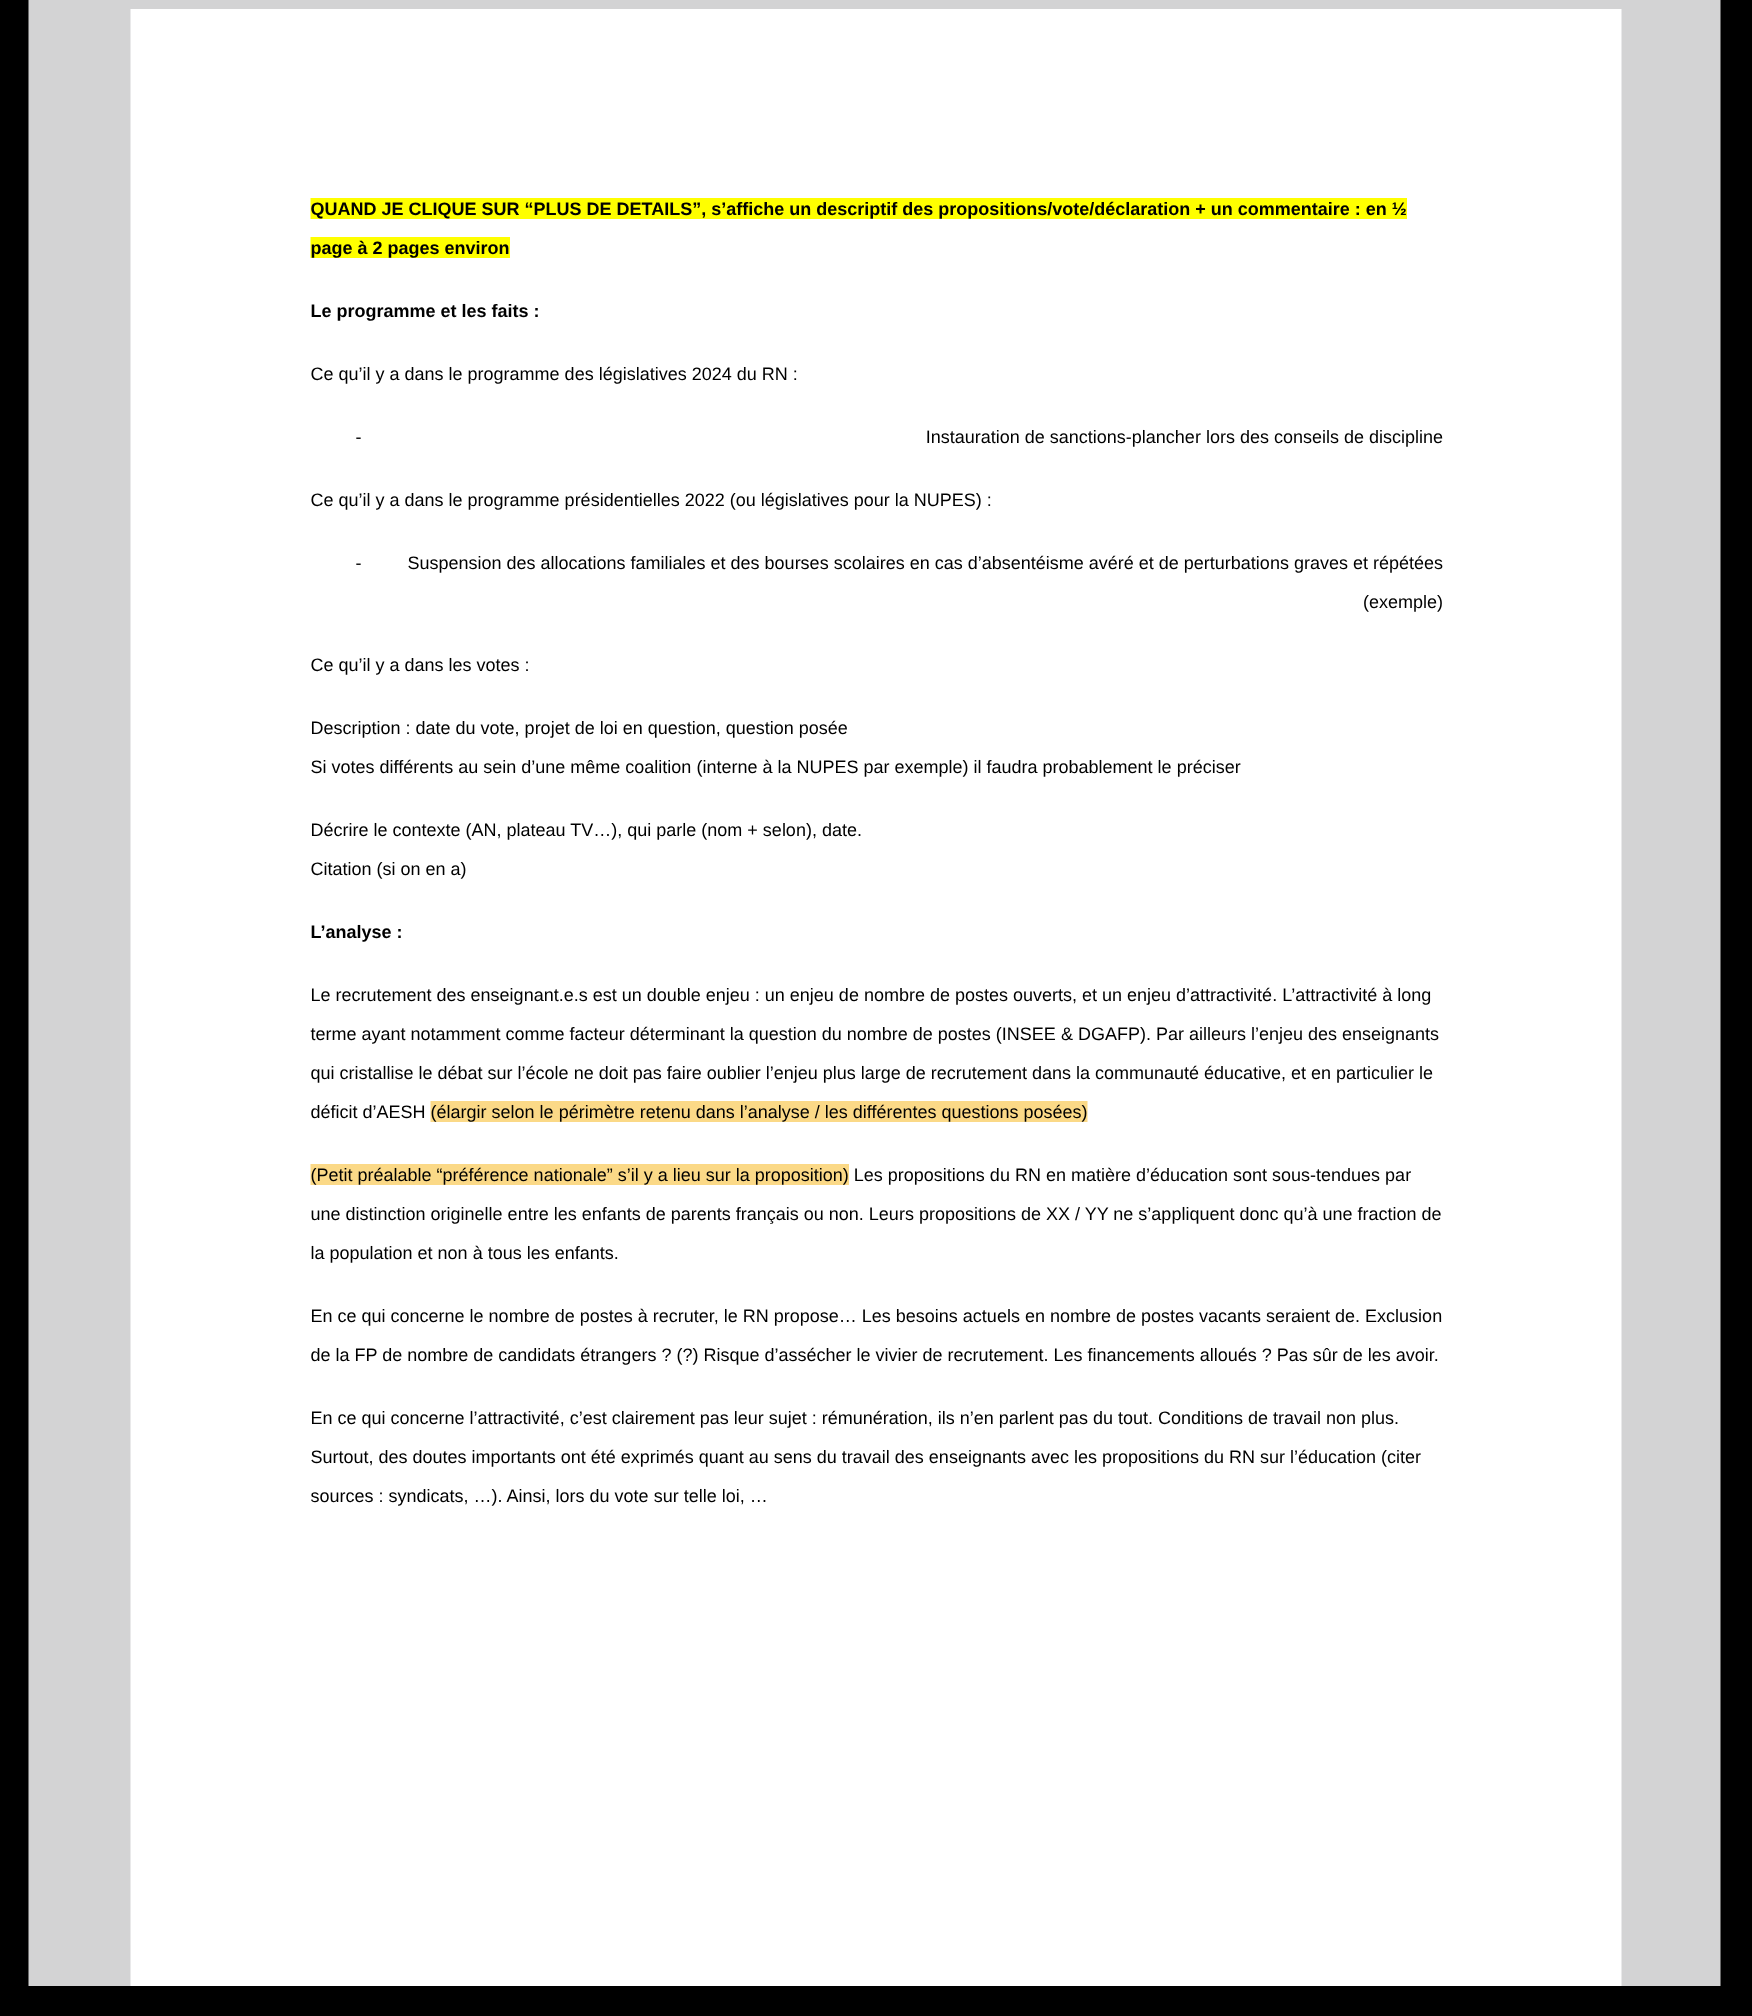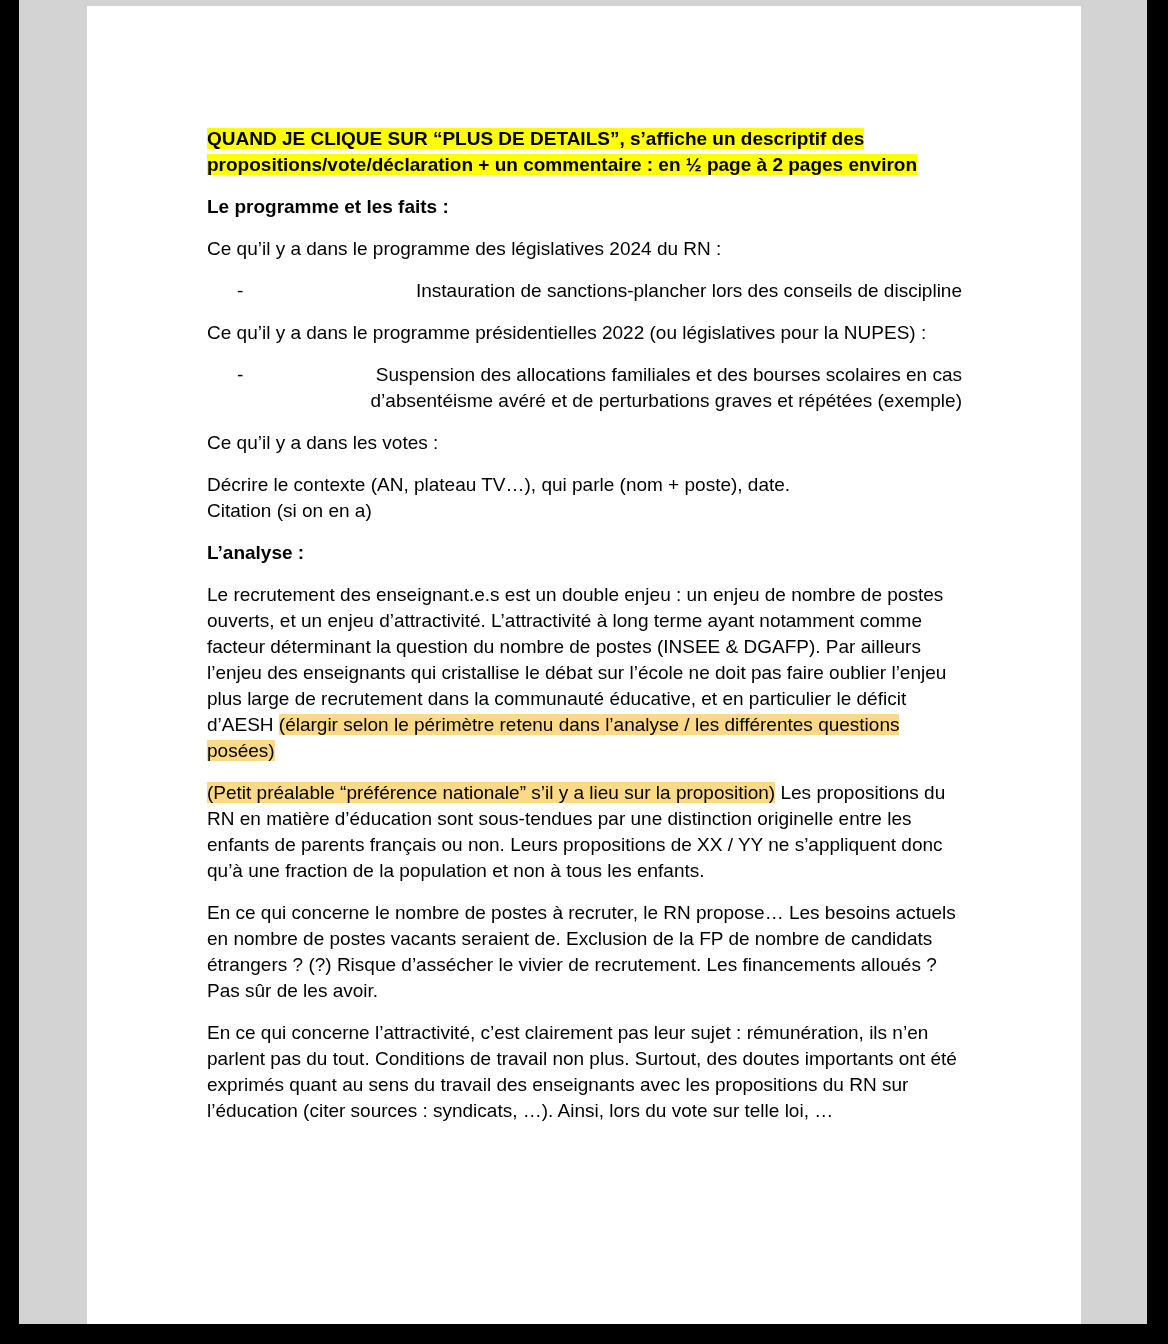--- a/index.html
+++ b/index.html
@@ -17,21 +17,21 @@
   }
   .page {
     position: absolute;
     left: 68px; top: 6px;
     width: 994px; height: 1318px;
     background: #ffffff;
   }
   .doc-content {
     padding: 120px 119px 0 120px;
     color: #000000;
-    font-size: 19px;
+    font-size: 12px;
     line-height: 26px;
   }
   .block { margin-bottom: 16px; }
   .bullet-row { display: flex; padding-left: 30px; }
   .bullet-marker { width: 31px; flex: 0 0 31px; }
   .bullet-text { flex: 1 1 auto; text-align: right; }
   .seg-b { font-weight: bold; }
   .seg-u { }
   .hl-yellow { background: #ffff00; }
   .hl-orange { background: #fbd987; }
@@ -48,21 +48,22 @@
         <div class="block bullet-row">
           <span class="bullet-marker">-</span>
           <span class="bullet-text"><span>Instauration de sanctions-plancher lors des conseils de discipline</span></span>
         </div>
         <div class="block"><span class="seg-u">Ce qu’il y a dans le programme présidentielles 2022 (ou législatives pour la NUPES)</span><span> :</span></div>
         <div class="block bullet-row">
           <span class="bullet-marker">-</span>
           <span class="bullet-text"><span>Suspension des allocations familiales et des bourses scolaires en cas d’absentéisme avéré et de perturbations graves et répétées (exemple)</span></span>
         </div>
         <div class="block"><span class="seg-u">Ce qu’il y a dans les votes</span><span> :</span></div>
-        <div class="block"><span>Décrire le contexte (AN, plateau TV…), qui parle (nom + poste), date.</span><br><span>Citation (si on en a)</span></div>
+        <div class="block"><span>Description : date du vote, projet de loi en question, question posée</span><br><span>Si votes différents au sein d’une même coalition (interne à la NUPES par exemple) il faudra probablement le préciser</span></div>
+        <div class="block"><span>Décrire le contexte (AN, plateau TV…), qui parle (nom + selon), date.</span><br><span>Citation (si on en a)</span></div>
         <div class="block"><span class="seg-b seg-u">L’analyse :</span></div>
         <div class="block"><span>Le recrutement des enseignant.e.s est un double enjeu : un enjeu de nombre de postes ouverts, et un enjeu d’attractivité. L’attractivité à long terme ayant notamment comme facteur déterminant la question du nombre de postes (INSEE &amp; DGAFP). Par ailleurs l’enjeu des enseignants qui cristallise le débat sur l’école ne doit pas faire oublier l’enjeu plus large de recrutement dans la communauté éducative, et en particulier le déficit d’AESH </span><span class="hl-orange">(élargir selon le périmètre retenu dans l’analyse / les différentes questions posées)</span></div>
         <div class="block"><span class="hl-orange">(Petit préalable “préférence nationale” s’il y a lieu sur la proposition)</span><span> Les propositions du RN en matière d’éducation sont sous-tendues par une distinction originelle entre les enfants de parents français ou non. Leurs propositions de XX / YY ne s’appliquent donc qu’à une fraction de la population et non à tous les enfants.</span></div>
         <div class="block"><span>En ce qui concerne le nombre de postes à recruter, le RN propose… Les besoins actuels en nombre de postes vacants seraient de. Exclusion de la FP de nombre de candidats étrangers ? (?) Risque d’assécher le vivier de recrutement. Les financements alloués ? Pas sûr de les avoir.</span></div>
         <div class="block"><span>En ce qui concerne l’attractivité, c’est clairement pas leur sujet : rémunération, ils n’en parlent pas du tout. Conditions de travail non plus. Surtout, des doutes importants ont été exprimés quant au sens du travail des enseignants avec les propositions du RN sur l’éducation (citer sources : syndicats, …). Ainsi, lors du vote sur telle loi, …</span></div>
       </div>
   </div>
 </div>
 
 </body></html>

